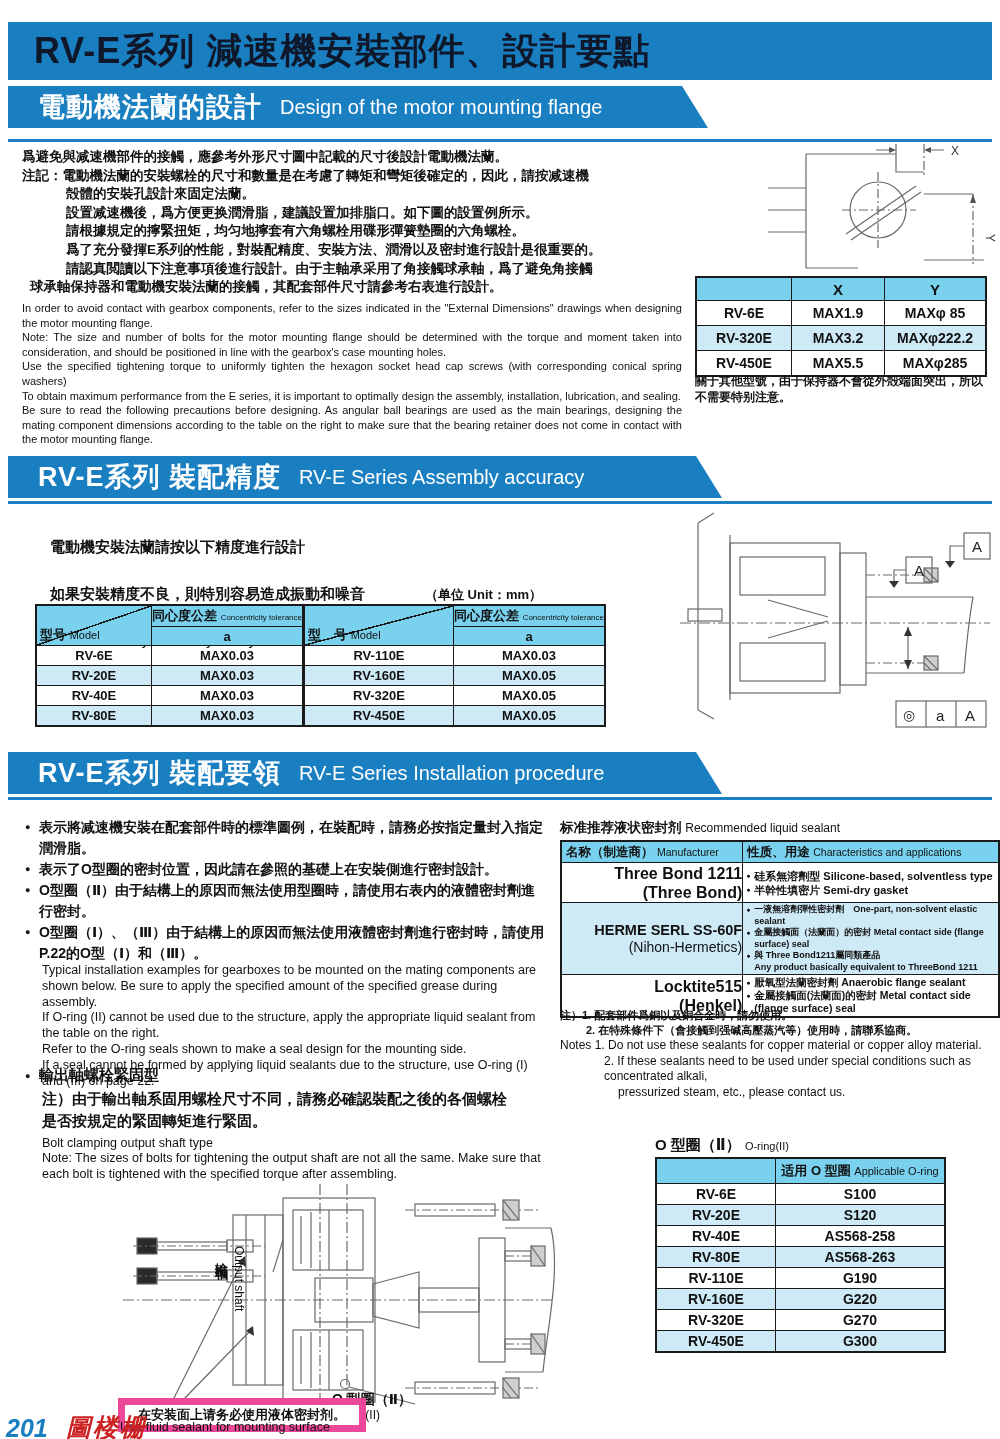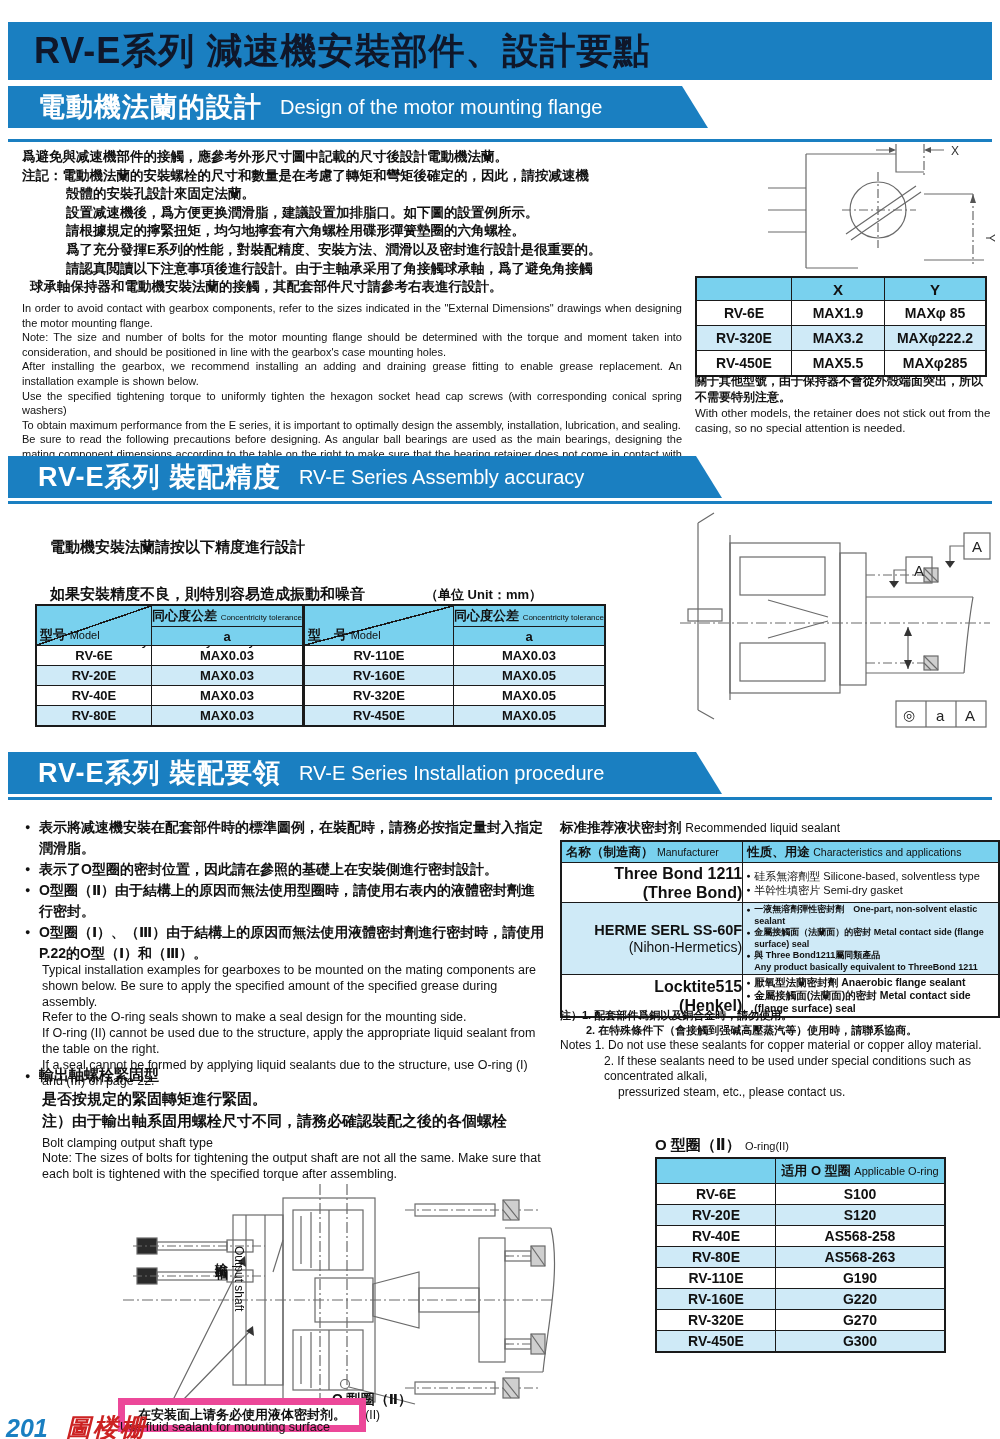--- a/index.html
+++ b/index.html
@@ -68,21 +68,21 @@
   .sealant td{vertical-align:middle;margin-top:20px;}
   .sl-c1{width:176px;text-align:right;}
   .sl-c2{width:254px;padding:1px 3px;}
   .sealant .hrow td{height:20px;font-size:12.5px;font-weight:bold;text-align:left;padding:0 4px;}
   .sealant .hrow .en{font-weight:normal;font-size:10.5px;}
   .nm1{font-size:16px;font-weight:bold;line-height:19px;}
   .nm2{font-size:14px;line-height:17px;}
   .nm-s{font-size:14.5px;font-weight:bold;line-height:17px;}
   .dl{display:flex;align-items:flex-start;}
   .db{flex:0 0 8px;font-size:7px;line-height:inherit;}
-  .d11{font-size:11px;line-height:14px;font-weight:normal;align-items:center;}
+  .d11{font-size:11px;line-height:14px;font-weight:bold;align-items:center;}
   .d9{font-size:9px;line-height:11.5px;font-weight:bold;}
   .d10{font-size:10.5px;line-height:13px;font-weight:bold;}
   .noind{padding-left:8px;font-weight:bold;}
   .notes{position:absolute;left:560px;top:1008px;width:435px;}
   .notes .cn{font-weight:bold;font-size:11px;line-height:15px;}
   .notes .en{font-size:12px;line-height:15.5px;}
   .pl26{padding-left:26px;} .pl44{padding-left:44px;} .pl58{padding-left:58px;}
   
   .or-title{position:absolute;left:655px;top:1136px;font-size:15px;font-weight:bold;}
   .or-title .en{font-weight:normal;font-size:11px;}
@@ -126,21 +126,20 @@
     <div class="ind1">設置减速機後，爲方便更换潤滑脂，建議設置加排脂口。如下圖的設置例所示。</div>
     <div class="ind1">請根據規定的擰緊扭矩，均匀地擰套有六角螺栓用碟形彈簧墊圈的六角螺栓。</div>
     <div class="ind1">爲了充分發揮E系列的性能，對裝配精度、安裝方法、潤滑以及密封進行設計是很重要的。</div>
     <div class="ind1">請認真閲讀以下注意事項後進行設計。由于主軸承采用了角接觸球承軸，爲了避免角接觸</div>
     <div class="ind8">球承軸保持器和電動機安裝法蘭的接觸，其配套部件尺寸請參考右表進行設計。</div>
   </div>
 
   <div class="s1en">
     <div>In order to avoid contact with gearbox components, refer to the sizes indicated in the "External Dimensions" drawings when designing the motor mounting flange.</div>
     <div>Note: The size and number of bolts for the motor mounting flange should be determined with the torque and moment taken into consideration, and should be positioned in line with the gearbox's case mounting holes.</div>
-    <div>After installing the gearbox, we recommend installing an adding and draining grease fitting to enable grease replacement. An installation example is shown below.</div>
     <div>Use the specified tightening torque to uniformly tighten the hexagon socket head cap screws (with corresponding conical spring washers)</div>
     <div>To obtain maximum performance from the E series, it is important to optimally design the assembly, installation, lubrication, and sealing.</div>
     <div>Be sure to read the following precautions before designing. As angular ball bearings are used as the main bearings, designing the mating component dimensions according to the table on the right to make sure that the bearing retainer does not come in contact with the motor mounting flange.</div>
   </div>
 
   <div class="svgbox" style="left:758px;top:142px;width:237px;height:134px;">
     <svg width="237" height="134" viewBox="0 0 237 134">
       <g stroke="#6a6a6a" stroke-width="1.2" fill="none">
         <path d="M48,12 V126 M48,12 H138 M138,12 V30 H166 M48,126 H100"></path>
         <path d="M10,46 H48 M10,68 H48 M10,90 H48"></path>
@@ -181,21 +180,20 @@
       <td>MAXφ222.2</td>
     </tr>
     <tr class="brow">
       <td>RV-450E</td>
       <td>MAX5.5</td>
       <td>MAXφ285</td>
     </tr>
   </tbody>
     </table>
   <div class="note-cn">關于其他型號，由于保持器不會從外殻端面突出，所以不需要特别注意。</div>
-  <div class="note-en">With other models, the retainer does not stick out from the casing, so no special attention is needed.</div>
 
   <div class="sec-hdr" style="top:456px;width:714px;">
     <span class="hdr-cn">RV-E系列 裝配精度</span>
     <span class="hdr-en">RV-E Series Assembly accuracy</span>
   </div>
   <div class="rule" style="top:501px;"></div>
 
   <div class="s2body">
     <div class="cn">電動機安裝法蘭請按以下精度進行設計</div>
     <div class="cn">如果安裝精度不良，則特別容易造成振動和噪音</div>
@@ -329,32 +327,32 @@
         <span>O型圈（Ⅱ）由于結構上的原因而無法使用型圈時，請使用右表内的液體密封劑進行密封。</span>
       </div>
     <div class="bullet">
         <span class="bb">●</span>
         <span>O型圈（Ⅰ）、（Ⅲ）由于結構上的原因而無法使用液體密封劑進行密封時，請使用P.22的O型（Ⅰ）和（Ⅲ）。</span>
       </div>
   </div>
 
   <div class="s3en">
     <div>Typical installation examples for gearboxes to be mounted on the mating components are shown below. Be sure to apply the specified amount of the specified grease during assembly.</div>
+    <div>If O-ring (II) cannot be used due to the structure, apply the appropriate liquid sealant from the table on the right.</div>
     <div>Refer to the O-ring seals shown to make a seal design for the mounting side.</div>
-    <div>If O-ring (II) cannot be used due to the structure, apply the appropriate liquid sealant from the table on the right.</div>
     <div>If a seal cannot be formed by applying liquid sealants due to the structure, use O-ring (I) and (III) on page 22.</div>
   </div>
 
   <div class="b2t">
     <span class="bb">●</span>
     <span>輸出軸螺栓緊固型</span>
   </div>
   <div class="b2n">
+    <div>注）由于輸出軸系固用螺栓尺寸不同，請務必確認裝配之後的各個螺栓</div>
     <div>是否按規定的緊固轉矩進行緊固。</div>
-    <div>注）由于輸出軸系固用螺栓尺寸不同，請務必確認裝配之後的各個螺栓</div>
   </div>
   <div class="bolt1">Bolt clamping output shaft type</div>
   <div class="bolt2">Note: The sizes of bolts for tightening the output shaft are not all the same. Make sure that each bolt is tightened with the specified torque after assembling.</div>
 
   <div class="svgbox" style="left:115px;top:1180px;width:445px;height:228px;">
     <svg width="445" height="228" viewBox="0 0 445 228">
       <g stroke="#6a6a6a" stroke-width="1.2" fill="none">
         <path d="M8,120 H440" stroke-dasharray="11 3 2 3"></path>
         <path d="M205,4 V224 M232,4 V224" stroke-dasharray="11 3 2 3"></path>
         <rect x="118" y="35" width="50" height="170"></rect>

